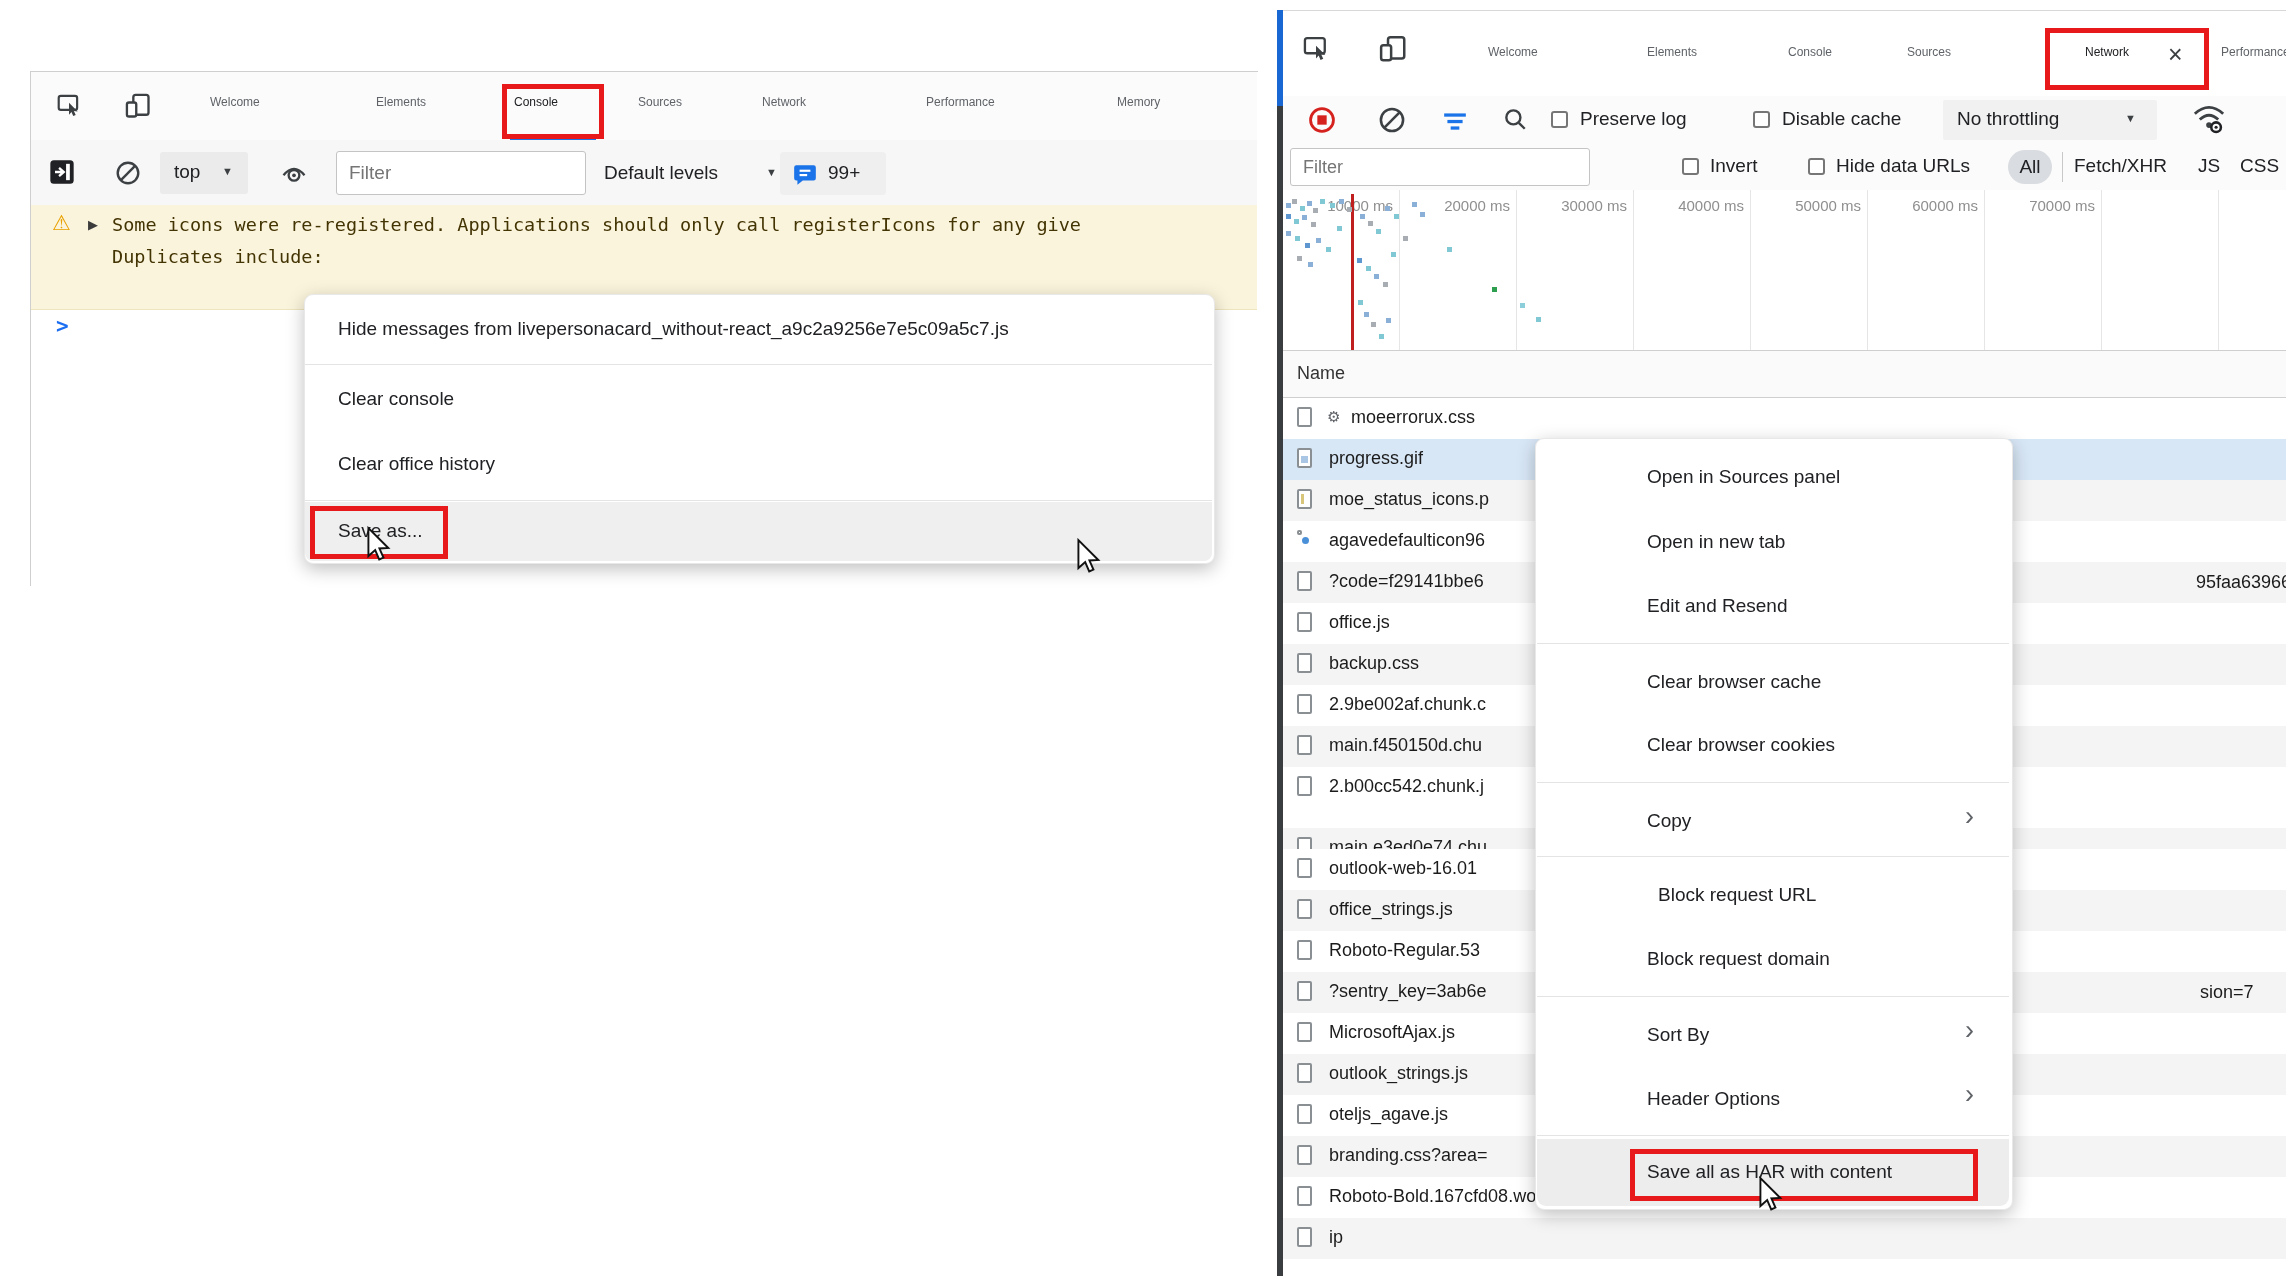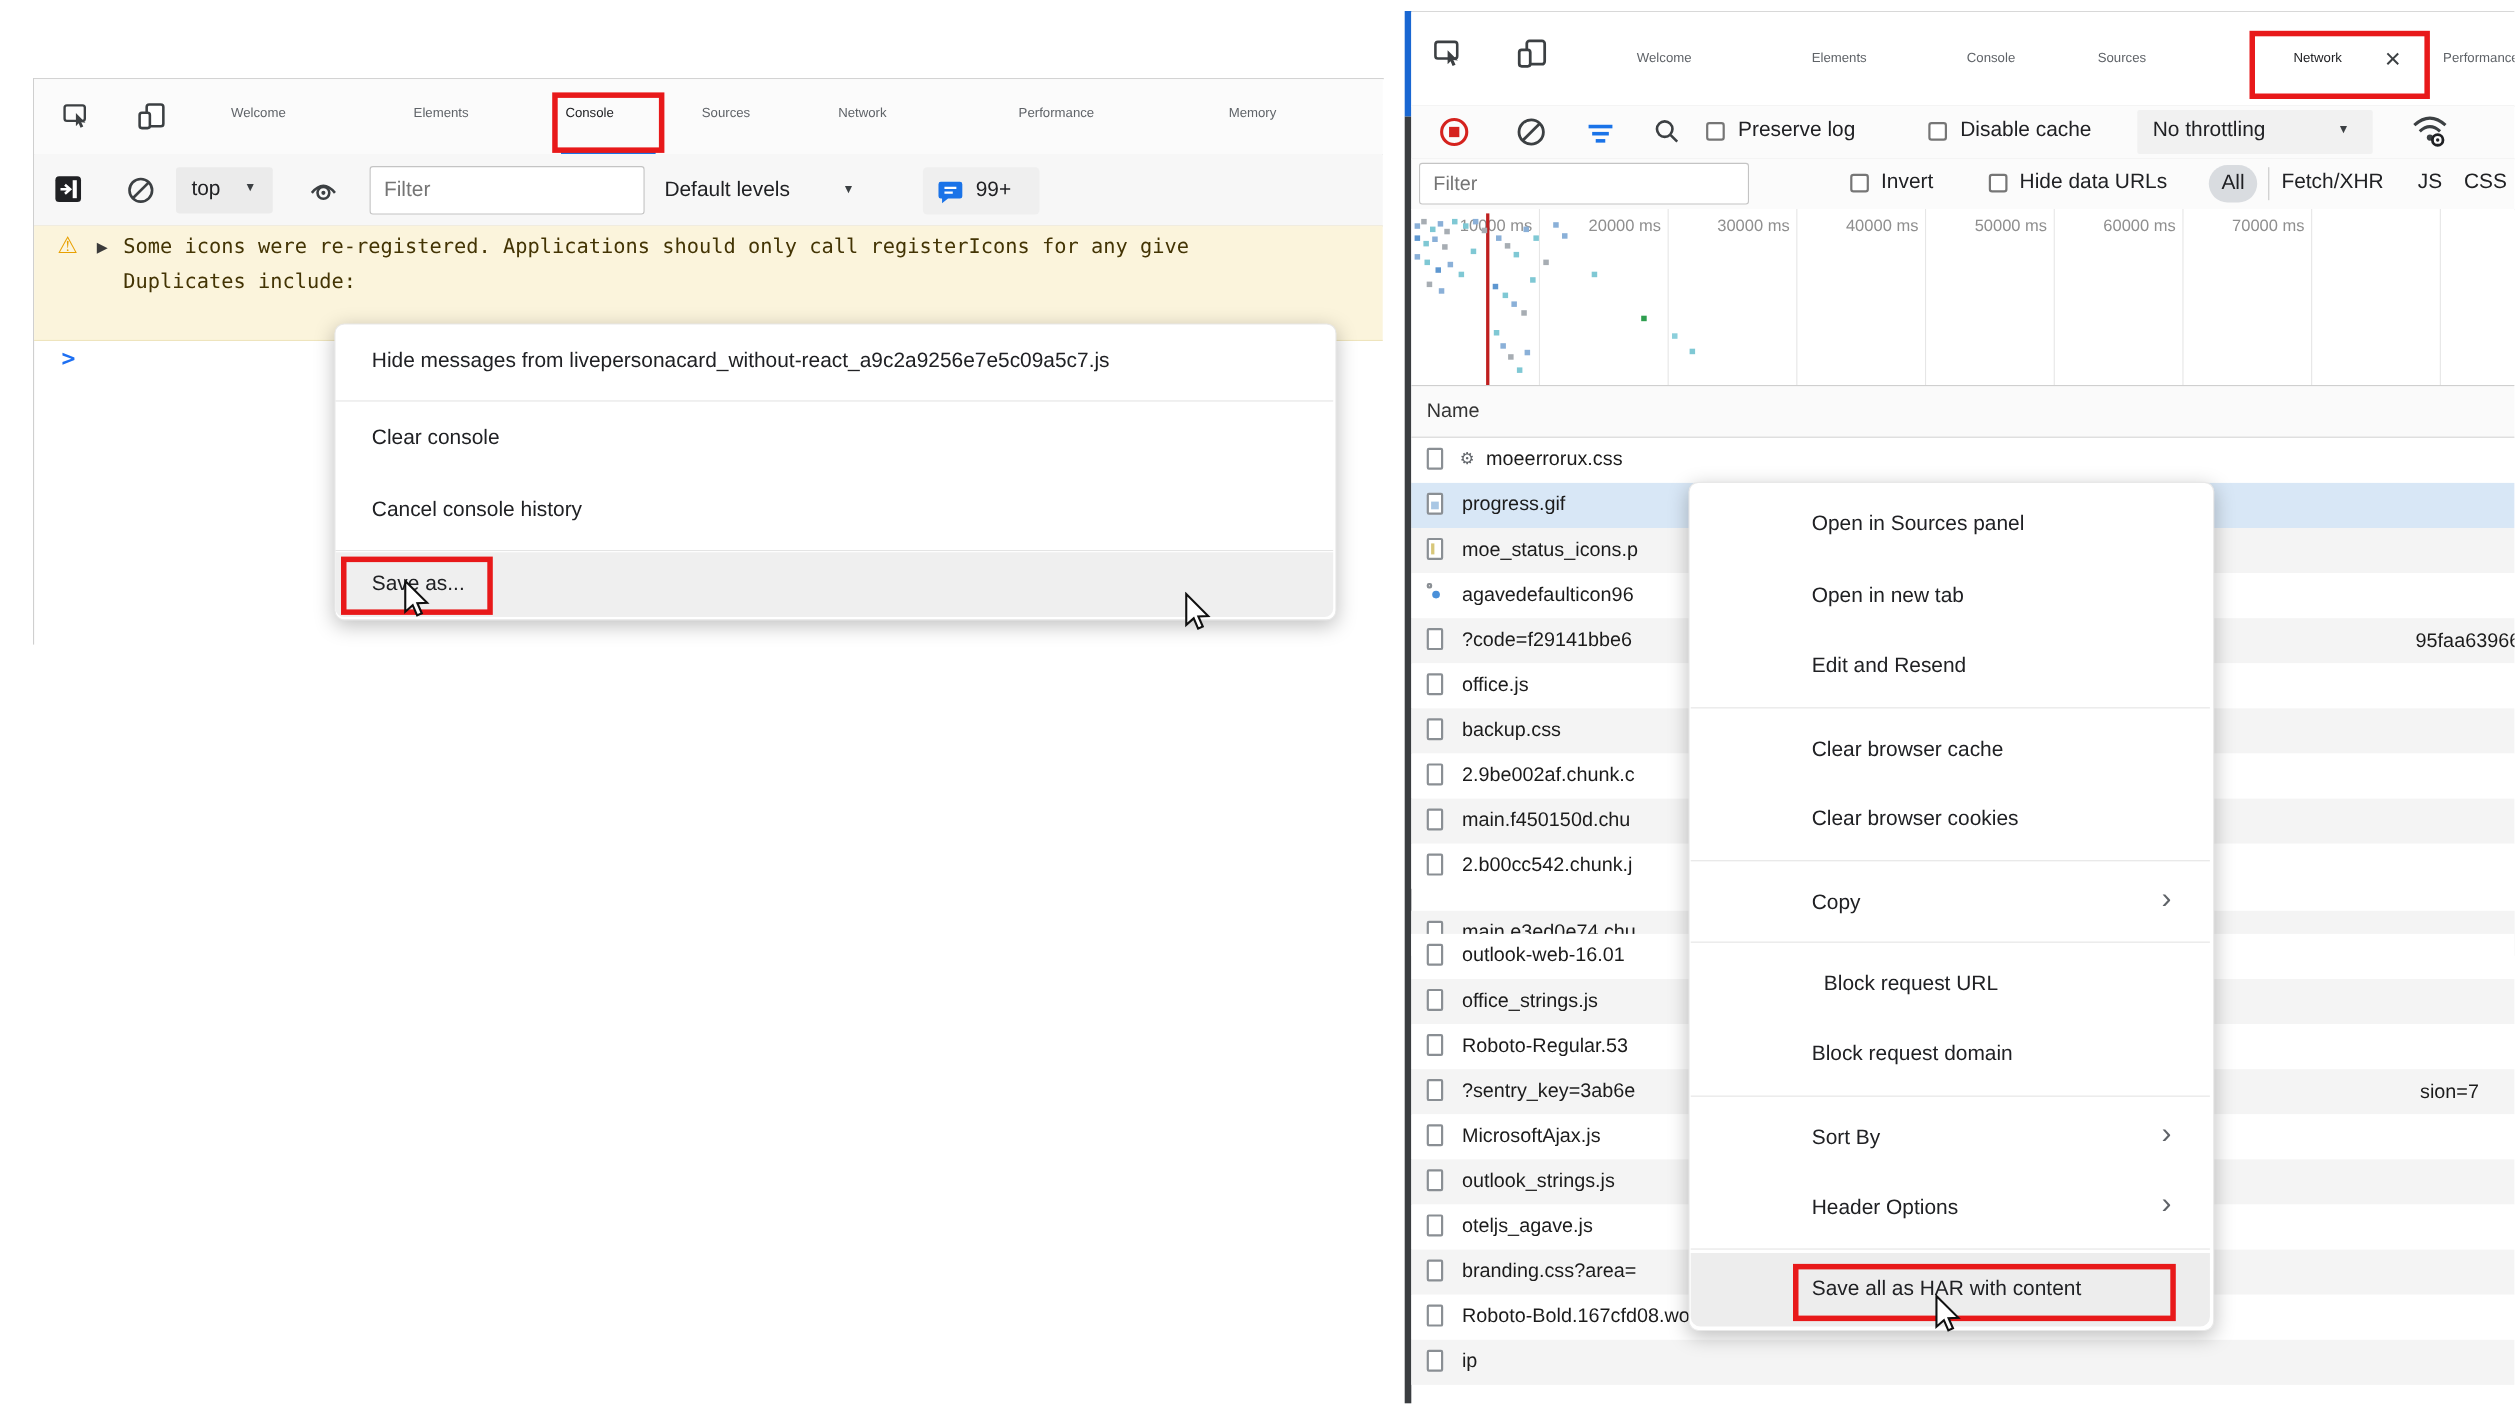--- a/index.html
+++ b/index.html
@@ -84,21 +84,21 @@
 <span class="abs" style="left:280px;top:160px;">
   <svg width="28" height="26" viewBox="0 0 24 22">
       <path d="M3 13 Q12 2 21 13" fill="none" stroke="#3c4043" stroke-width="2"></path>
       <circle cx="12" cy="13" r="4.6" fill="none" stroke="#3c4043" stroke-width="2"></circle>
       <circle cx="12" cy="13" r="1.6" fill="#3c4043"></circle>
     </svg>
 </span>
 <input class="abs flt" style="left: 336px; top: 151px; width: 250px; height: 44px;" placeholder="Filter">
 <span class="abs lbl" style="left:604px;top:162px;">Default levels</span>
 <span class="abs tri" style="left:766px;top:166px;">▼</span>
-<div class="abs" style="left:839px;top:152px;width:106px;height:43px;background:#efefef;border-radius:4px;">
+<div class="abs" style="left:780px;top:152px;width:106px;height:43px;background:#efefef;border-radius:4px;">
   <span class="abs" style="left:12px;top:9px;">
     <svg width="26" height="26" viewBox="0 0 24 24">
         <path d="M4 4 h16 a2 2 0 0 1 2 2 v10 a2 2 0 0 1 -2 2 h-10 l-5 4 v-4 h-1 a2 2 0 0 1 -2 -2 v-10 a2 2 0 0 1 2 -2 Z" fill="#1a73e8"></path>
         <line x1="7" y1="9" x2="17" y2="9" stroke="#fff" stroke-width="2"></line>
         <line x1="7" y1="13" x2="14" y2="13" stroke="#fff" stroke-width="2"></line>
       </svg>
   </span>
   <span class="abs lbl" style="left:48px;top:10px;">99+</span>
 </div>
 
@@ -107,21 +107,21 @@
   <span class="abs" style="left:57px;top:12px;font-size:13px;color:#3b3b3b;">▶</span>
   <span class="abs mono" style="left:81px;top:9px;">Some icons were re-registered. Applications should only call registerIcons for any give</span>
   <span class="abs mono" style="left:81px;top:41px;">Duplicates include:</span>
 </div>
 <span class="abs" style="left:56px;top:314px;font-family:'DejaVu Sans Mono',monospace;font-size:21px;font-weight:bold;color:#1d6ff2;">&gt;</span>
 
 <div class="abs menu" style="left:304px;top:294px;width:909px;height:268px;"></div>
 <span class="abs mitem" style="left:338px;top:318px;z-index:21;">Hide messages from livepersonacard_without-react_a9c2a9256e7e5c09a5c7.js</span>
 <div class="abs msep" style="left:305px;top:364px;width:907px;z-index:21;"></div>
 <span class="abs mitem" style="left:338px;top:388px;z-index:21;">Clear console</span>
-<span class="abs mitem" style="left:338px;top:453px;z-index:21;">Cancel console history</span>
+<span class="abs mitem" style="left:338px;top:453px;z-index:21;">Clear office history</span>
 <div class="abs msep" style="left:305px;top:500px;width:907px;z-index:21;"></div>
 <div class="abs" style="left:305px;top:502px;width:907px;height:59px;background:#efefef;border-radius:0 0 8px 8px;z-index:21;"></div>
 <span class="abs mitem" style="left:338px;top:520px;z-index:22;">Save as...</span>
 <div class="abs redbox" style="left:310px;top:506px;width:138px;height:53px;"></div>
 
 <span class="abs cursor" style="left:366px;top:526px;">
   <svg width="26" height="36" viewBox="0 0 12 17">
       <path d="M1 1 L1 14.2 L4.2 11.4 L6.1 15.8 L8.1 14.9 L6.2 10.6 L10.4 10.4 Z" fill="#fff" stroke="#111" stroke-width="0.9"></path>
     </svg>
 </span>

